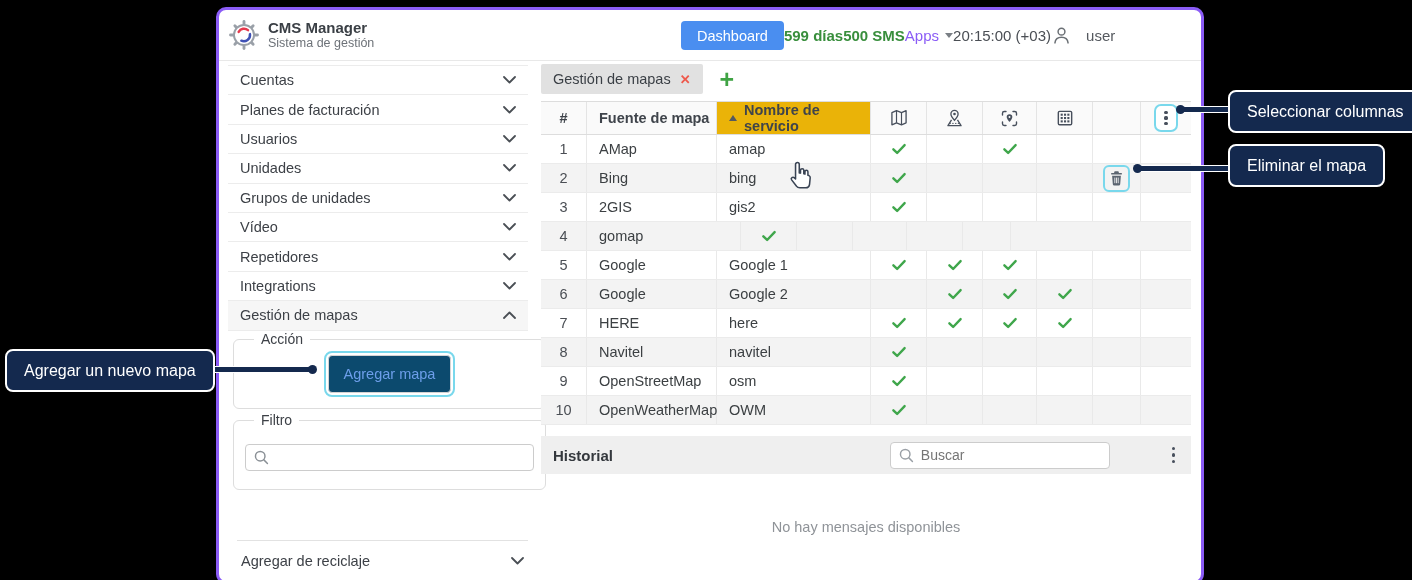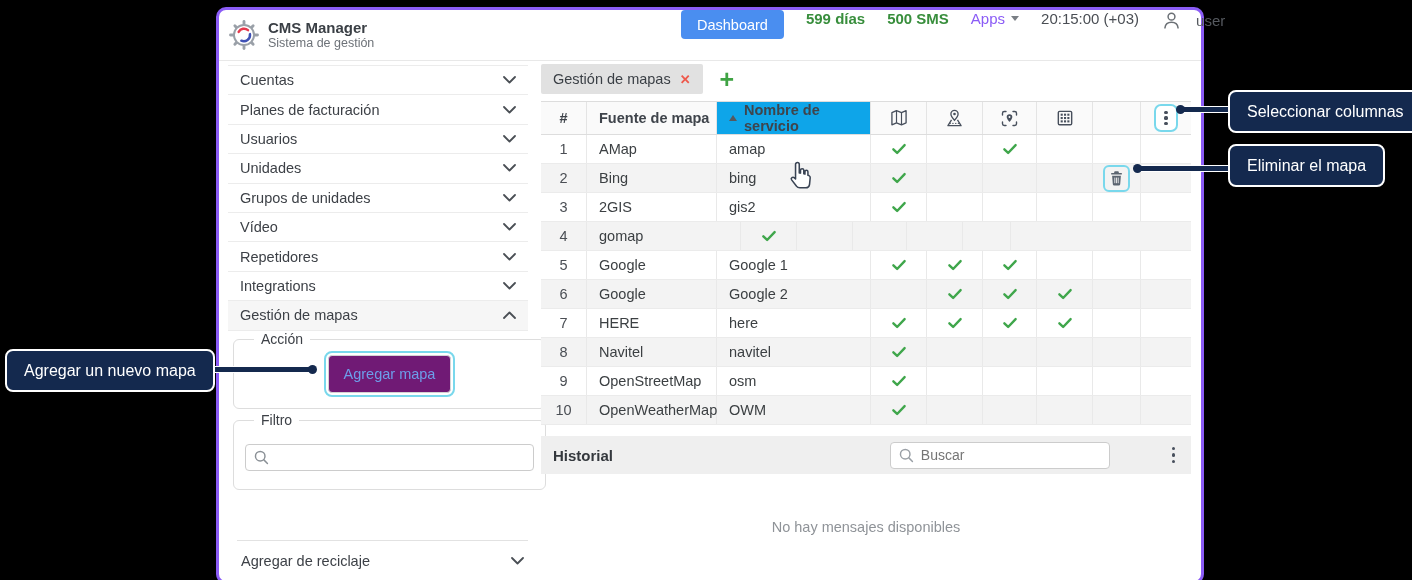--- a/index.html
+++ b/index.html
@@ -10,21 +10,21 @@
   .window { position:absolute; left:216px; top:7px; width:988px; height:577px;
             background:#fff; border:3px solid #8b5cf6; border-radius:10px; }
 
   
   .app-header { position:absolute; left:0; top:0; width:982px; height:51px;
                 border-bottom:1px solid #e8e8e8; display:flex; align-items:center; }
   .logo { margin-left:9px; width:32px; height:32px; flex:0 0 auto; }
   .title-stack { margin-left:8px; line-height:1.15; }
   .app-name { font-size:15px; font-weight:bold; color:#3a3f45; }
   .app-sub  { font-size:12.5px; color:#6d7278; }
-  .hdr-right { position:absolute; left:462px; top:0; height:51px; display:flex; align-items:flex-start; gap:22px; }
+  .hdr-right { position:absolute; left:462px; top:0; height:51px; display:flex; align-items:center; }
   .btn-dashboard { height:29px; padding:0 16px; background:#4a8ef0; color:#fff; border:none;
                    border-radius:4px; font-size:14.5px; font-family:inherit; cursor:pointer; }
   .green-badge { font-size:15px; font-weight:bold; color:#388e3c; white-space:nowrap; }
   .apps-menu { font-size:15px; color:#8b5cf6; display:flex; align-items:center; gap:6px; cursor:pointer; }
   .caret-down { width:0; height:0; border-left:4.5px solid transparent; border-right:4.5px solid transparent; border-top:5px solid #7a7f85; }
   .clock { font-size:15px; color:#4a4e54; white-space:nowrap; }
   .user-wrap { display:flex; align-items:center; gap:14px; }
   .user-name { font-size:15px; color:#55595f; }
 
   
@@ -38,21 +38,21 @@
   .chev.up { transform:rotate(180deg); }
 
   .fieldset { margin:7px 0 0 5px; width:313px; border:1px solid #ddd; border-radius:6px;
               height:70px; position:relative; }
   .legend { position:absolute; top:-9px; left:20px; background:#fff; padding:0 7px;
             font-size:14px; color:#3d4147; }
   .fs-acc { margin-top:8px; }
   .fs-filter { margin-top:11px; }
   .acc-body { height:100%; display:flex; align-items:center; justify-content:center; }
   .hl-ring { border:2px solid #79d8ec; border-radius:8px; padding:2px; display:inline-block; background:#fff; }
-  .btn-add-map { background:#701a75; border:1px solid #d4d4d4; border-radius:4px; padding:10px 15px;
+  .btn-add-map { background:#0c4a6e; border:1px solid #d4d4d4; border-radius:4px; padding:10px 15px;
                  color:#6d9eea; font-size:14.5px; font-family:inherit; cursor:pointer; }
   .filter-body { height:100%; display:flex; align-items:center; padding:6px 11px 0 11px; }
   .search-input { width:100%; height:27px; border:1px solid #ccc; border-radius:4px;
                   padding:0 8px 0 30px; font-size:14px; color:#444; font-family:inherit; outline:none; }
   .search-wrap { position:relative; width:100%; }
   .search-wrap .mag { position:absolute; left:8px; top:5px; }
 
   .recycle { position:absolute; left:18px; top:530px; width:291px; height:41px;
              border-top:1px solid #e2e2e2; display:flex; align-items:center;
              justify-content:space-between; padding:0 4px; cursor:pointer; }
@@ -64,21 +64,21 @@
          padding:0 12px; border-radius:2px; cursor:pointer; }
   .tab-label { font-size:14.5px; color:#3a3f45; }
   .tab-close { color:#ee594c; font-size:13px; font-weight:bold; cursor:pointer; }
   .tab-add { color:#3fa344; font-size:25px; font-weight:bold; line-height:20px; cursor:pointer; }
 
   .grid-table { position:absolute; left:0; top:40px; width:650px; font-size:14.5px; color:#3c4043; }
   .thead { display:flex; height:34px; background:#fafafa; border-top:1px solid #ddd; border-bottom:1px solid #ddd; }
   .th { display:flex; align-items:center; border-right:1px solid #e4e4e4; font-weight:600; color:#3f444b; }
   .th.center, .td.center { justify-content:center; }
   .th.pad, .td.pad { padding-left:12px; }
-  .th.sorted { background:#0ea5e9; gap:7px; }
+  .th.sorted { background:#eab308; gap:7px; }
   .sort-asc { width:0; height:0; border-left:4.5px solid transparent; border-right:4.5px solid transparent; border-bottom:6px solid #55595f; }
   .trow { display:flex; height:29px; border-bottom:1px solid #ebebeb; background:#fff; }
   .trow:nth-child(even) { background:#f3f3f3; }
   .td { display:flex; align-items:center; border-right:1px solid #e9e9e9; }
   .w-num{width:46px;} .w-src{width:130px;} .w-svc{width:154px;}
   .w-ic1{width:56px;} .w-ic2{width:56px;} .w-ic3{width:54px;} .w-ic4{width:56px;}
   .w-act{width:48px;} .w-menu{width:50px; border-right:none;}
   .td.w-num { justify-content:center; color:#4a4e54; }
   .cols-ring { width:24px; height:28px; border:2px solid #79d8ec; border-radius:7px; margin:auto;
                display:flex; flex-direction:column; align-items:center; justify-content:center; gap:2.6px;

